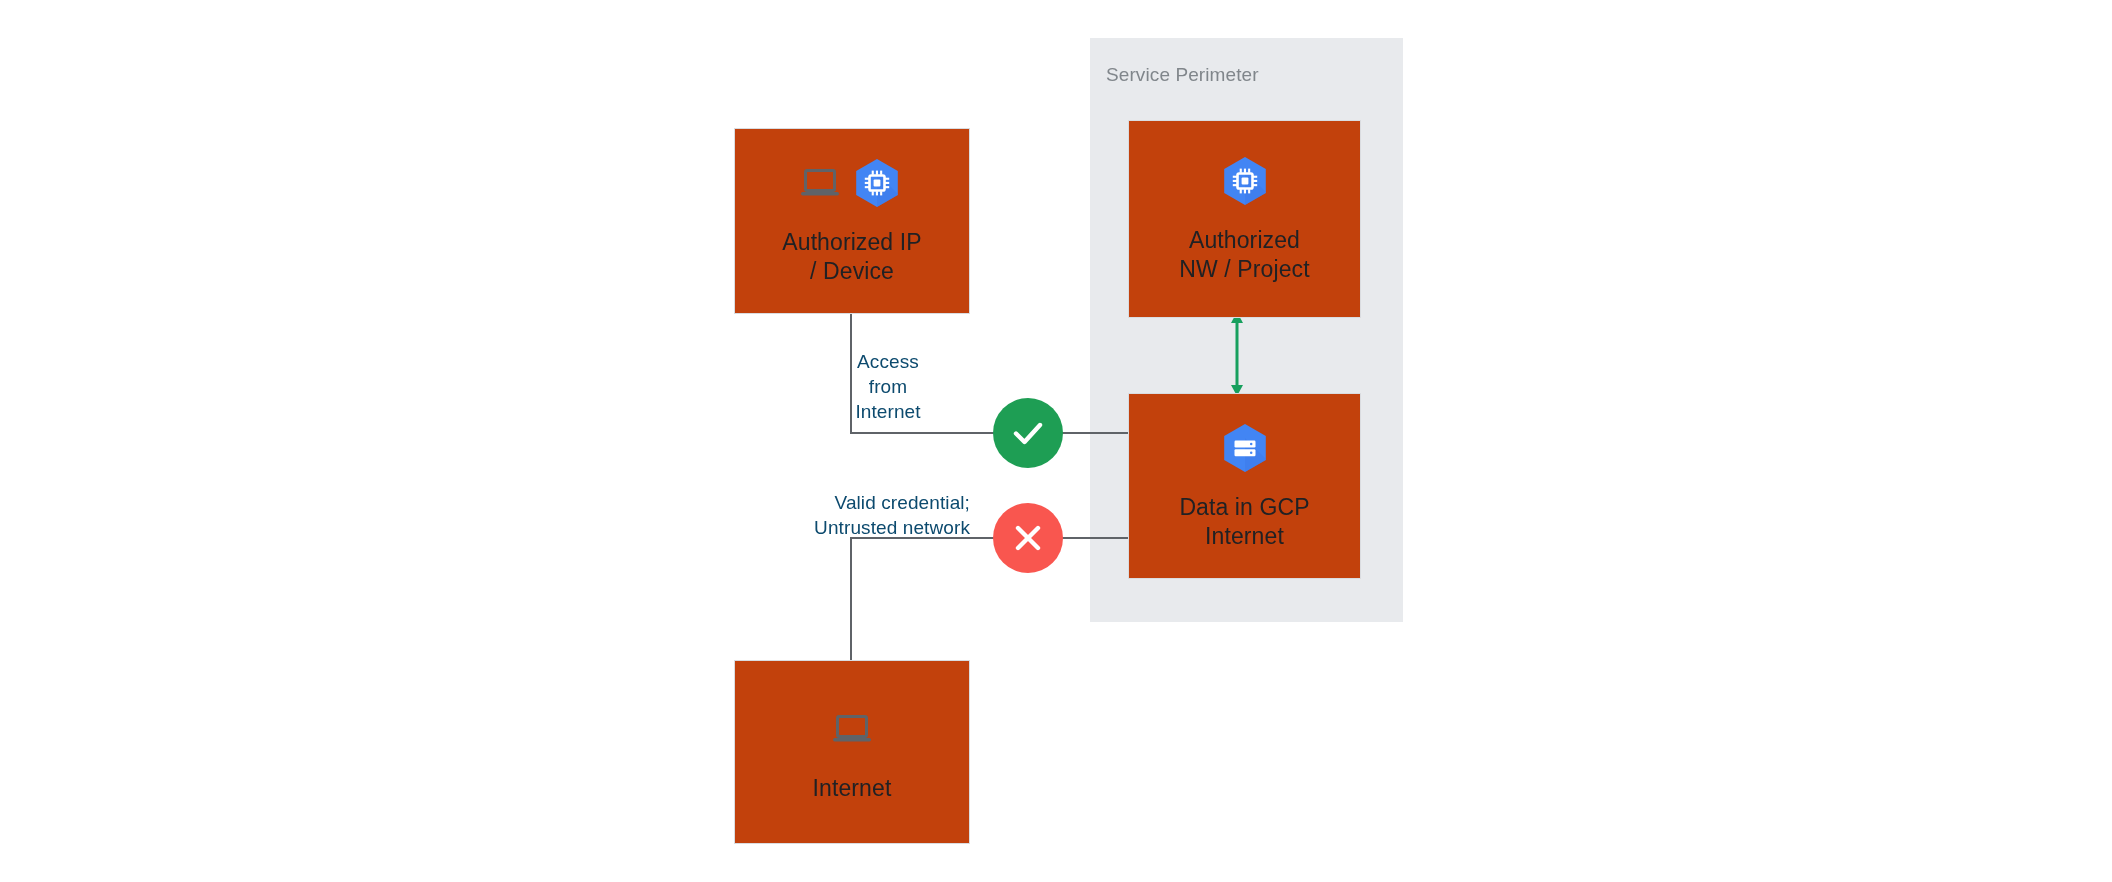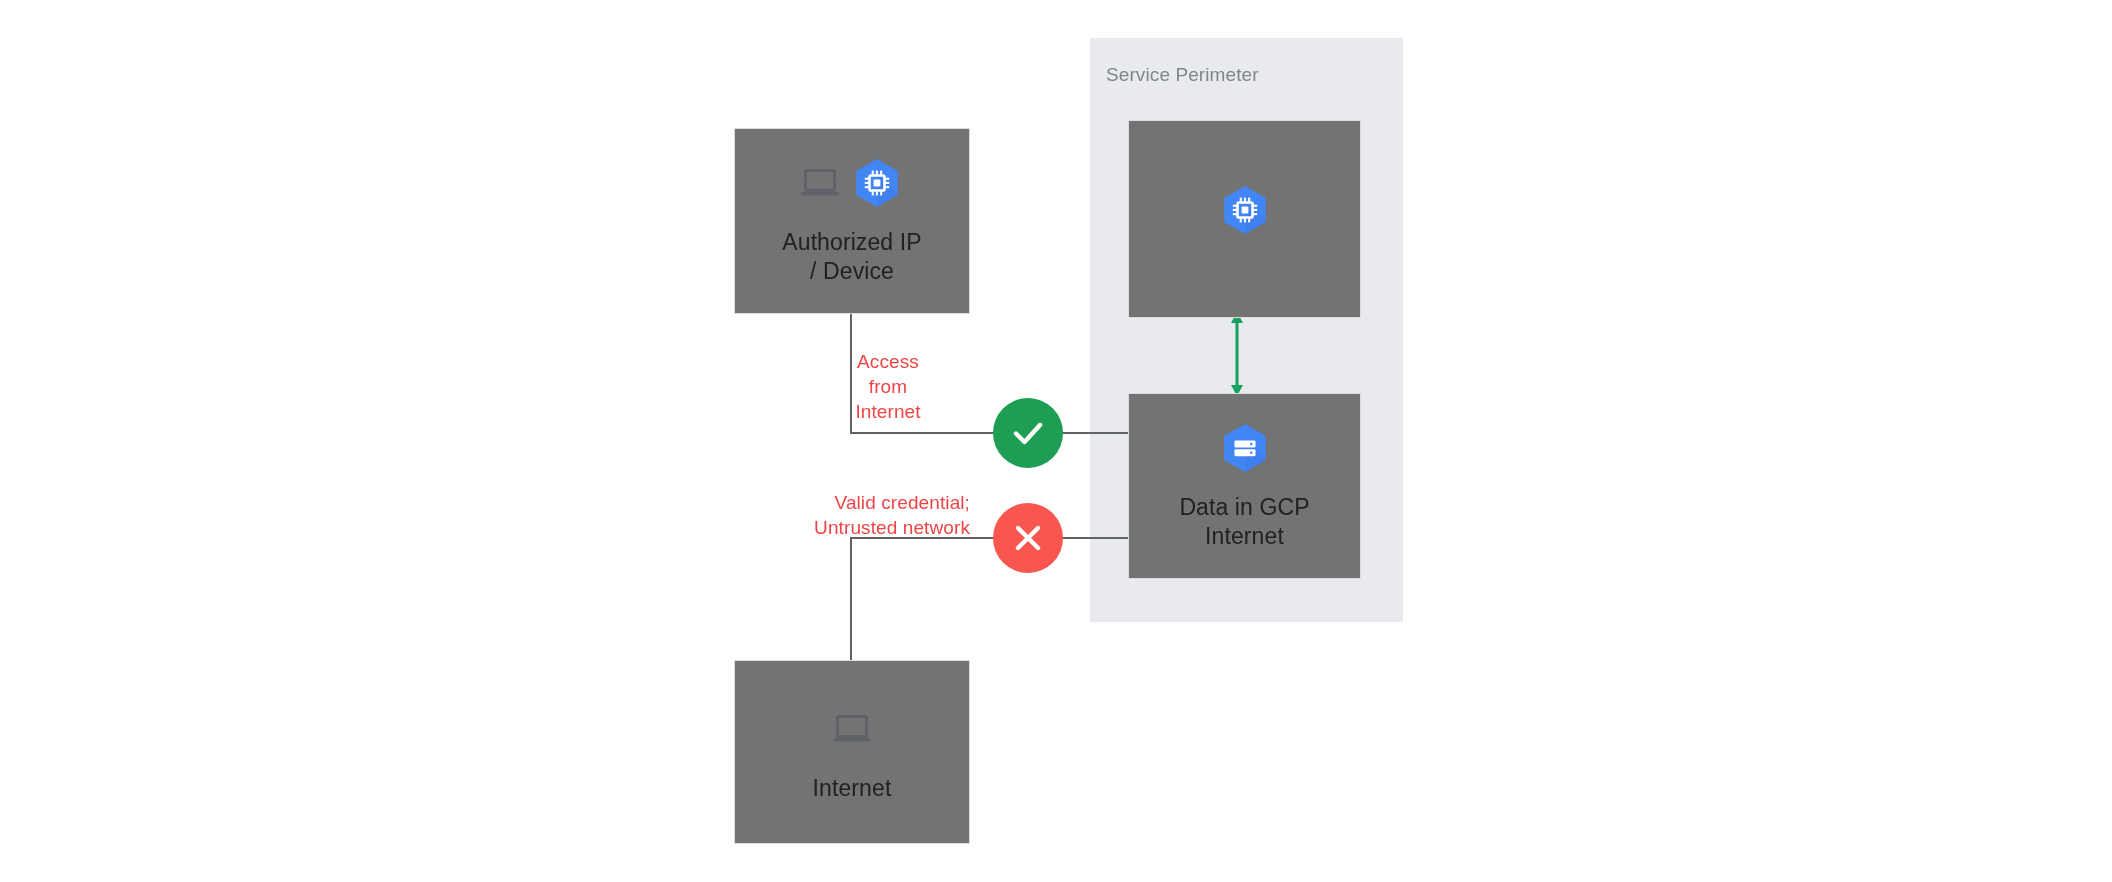--- a/index.html
+++ b/index.html
@@ -35,21 +35,21 @@
     top: 64px;
     font-size: 19px;
     color: #80868b;
     letter-spacing: 0.1px;
     white-space: nowrap;
   }
 
   
   .node {
     position: absolute;
-    background: #737373;
+    background: #c2410c;
     border: 1px solid #dadce0;
     box-sizing: border-box;
     display: flex;
     flex-direction: column;
     align-items: center;
     justify-content: center;
   }
   .node-icons {
     display: flex;
     flex-direction: row;
@@ -106,21 +106,21 @@
     justify-content: center;
   }
   #badge-allow { left: 993px; top: 398px; background: #1e9e54; }
   #badge-deny  { left: 993px; top: 503px; background: #f9564f; }
 
   
   .edge-label {
     position: absolute;
     font-size: 19px;
     line-height: 25px;
-    color: #ef4444;
+    color: #0c4a6e;
     white-space: pre-line;
     letter-spacing: 0.1px;
   }
   #label-access-internet {
     left: 828px;
     top: 349px;
     width: 120px;
     text-align: center;
   }
   #label-valid-credential {
@@ -224,20 +224,22 @@
           <rect x="30.1" y="35.2" width="2.1" height="4.2"></rect>
           <rect x="14.8" y="21.7" width="4.2" height="2.1"></rect>
           <rect x="14.8" y="25.9" width="4.2" height="2.1"></rect>
           <rect x="14.8" y="30.1" width="4.2" height="2.1"></rect>
           <rect x="35.0" y="21.7" width="4.2" height="2.1"></rect>
           <rect x="35.0" y="25.9" width="4.2" height="2.1"></rect>
           <rect x="35.0" y="30.1" width="4.2" height="2.1"></rect>
         </g>
       </svg>
     </div>
+    <div class="node-label">Authorized
+NW / Project</div>
   </div>
 
   <div class="node" id="node-data-gcp">
     <div class="node-icons">
       <svg class="icon-hex" width="54" height="54" viewBox="0 0 54 54">
         <defs>
           <clipPath id="hexclip3">
             <polygon points="27,3 47.8,15 47.8,39 27,51 6.2,39 6.2,15"></polygon>
           </clipPath>
         </defs>

